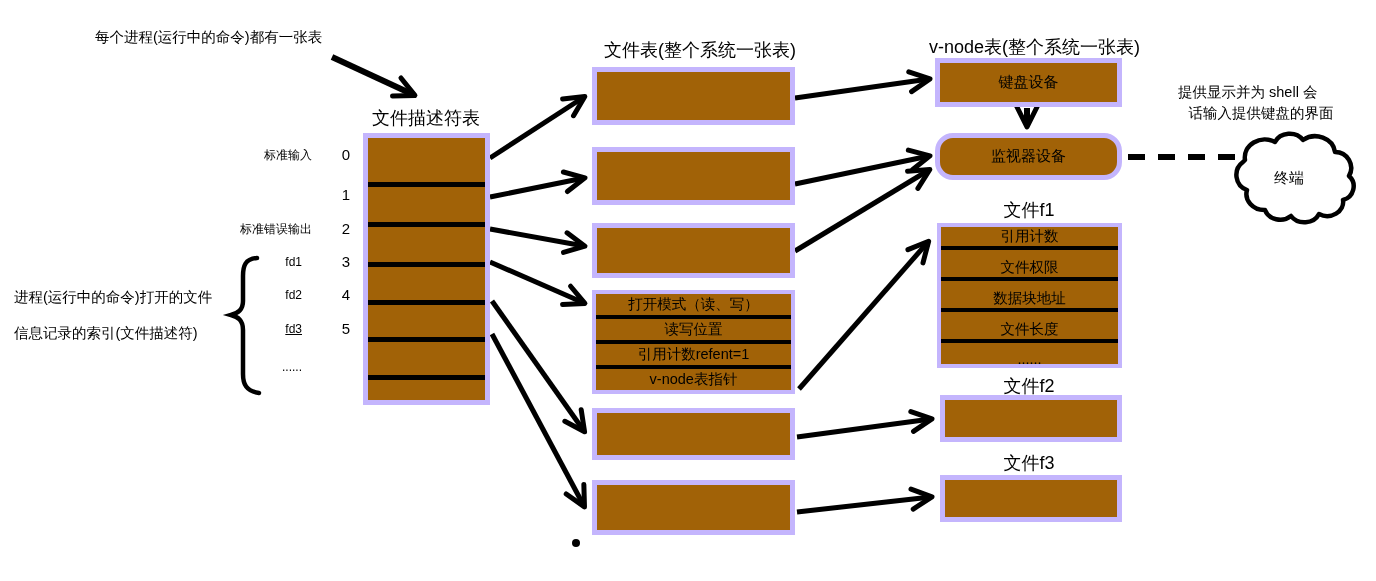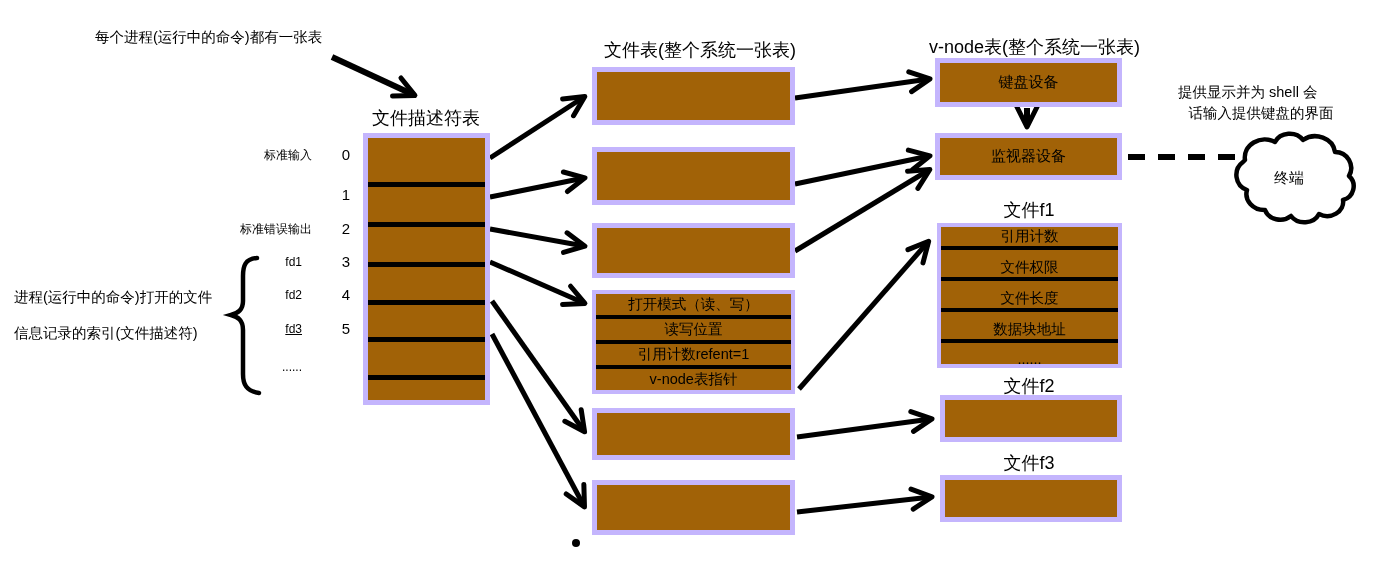--- a/index.html
+++ b/index.html
@@ -117,30 +117,30 @@
 
   <div class="box" style="left:592px; top:408px; width:203px; height:52px;"></div>
   <div class="box" style="left:592px; top:480px; width:203px; height:55px;"></div>
 
   <div class="title" style="left:929px; top:35px; width:200px;">v-node表(整个系统一张表)</div>
 
   <div class="box centered boxtext" style="left:935px; top:58px; width:187px; height:49px;">
     <span>键盘设备</span>
   </div>
 
-  <div class="box centered boxtext" style="left:935px; top:133px; width:187px; height:47px;">
+  <div class="box centered boxtext" style="left:935px; top:133px; width:187px; height:47px;border-radius:18px;">
     <span>监视器设备</span>
   </div>
 
   <div class="title" style="left:979px; top:198px; width:100px;">文件f1</div>
   <div class="box stack" style="left:937px; top:223px; width:185px; height:145px; border-width:4px;gap:8px;">
     <div class="mini-row">引用计数</div>
     <div class="mini-row">文件权限</div>
+    <div class="mini-row">数据块地址</div>
     <div class="mini-row">文件长度</div>
-    <div class="mini-row">数据块地址</div>
     <div class="mini-row">......</div>
   </div>
 
   <div class="title" style="left:979px; top:374px; width:100px;">文件f2</div>
   <div class="box" style="left:940px; top:395px; width:182px; height:47px;"></div>
 
   <div class="title" style="left:979px; top:451px; width:100px;">文件f3</div>
   <div class="box" style="left:940px; top:475px; width:182px; height:47px;"></div>
 
   <div class="note" style="left:1178px; top:83px;  width:166px; text-align:left;">提供显示并为 shell 会</div>

